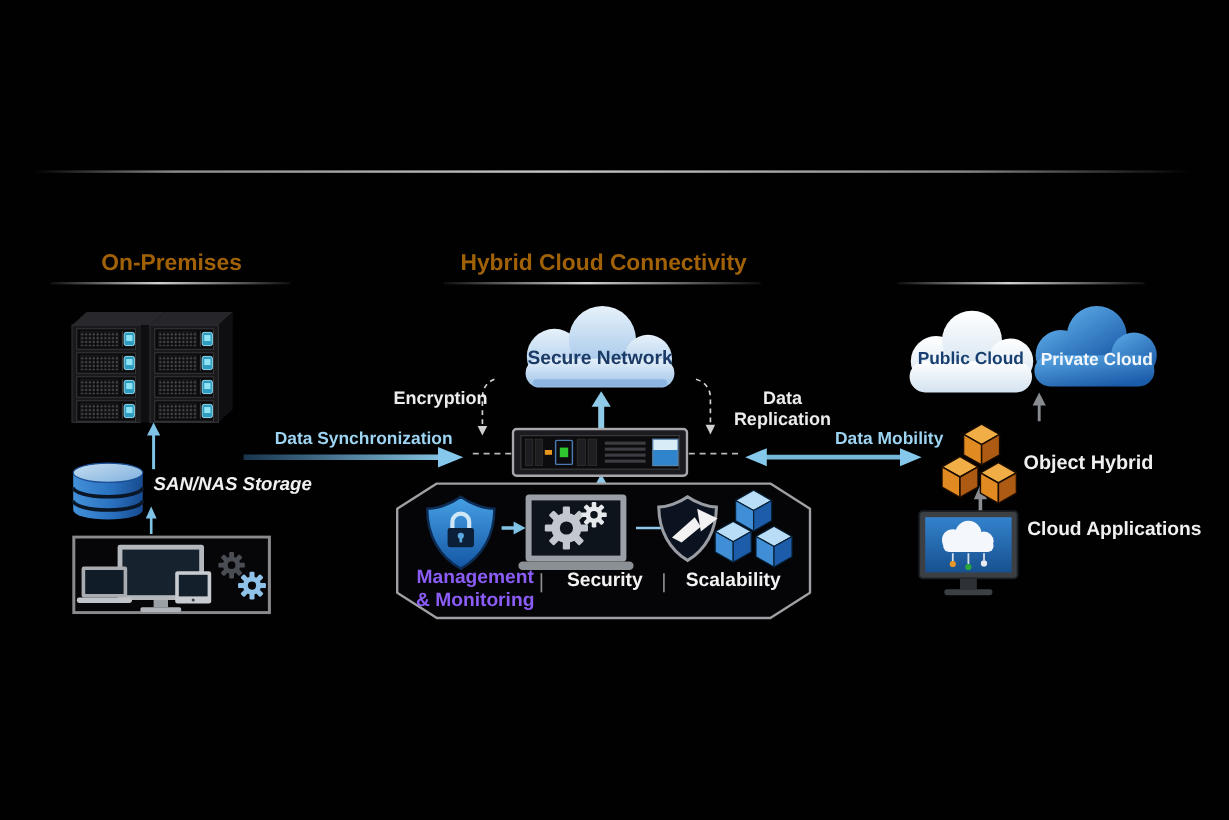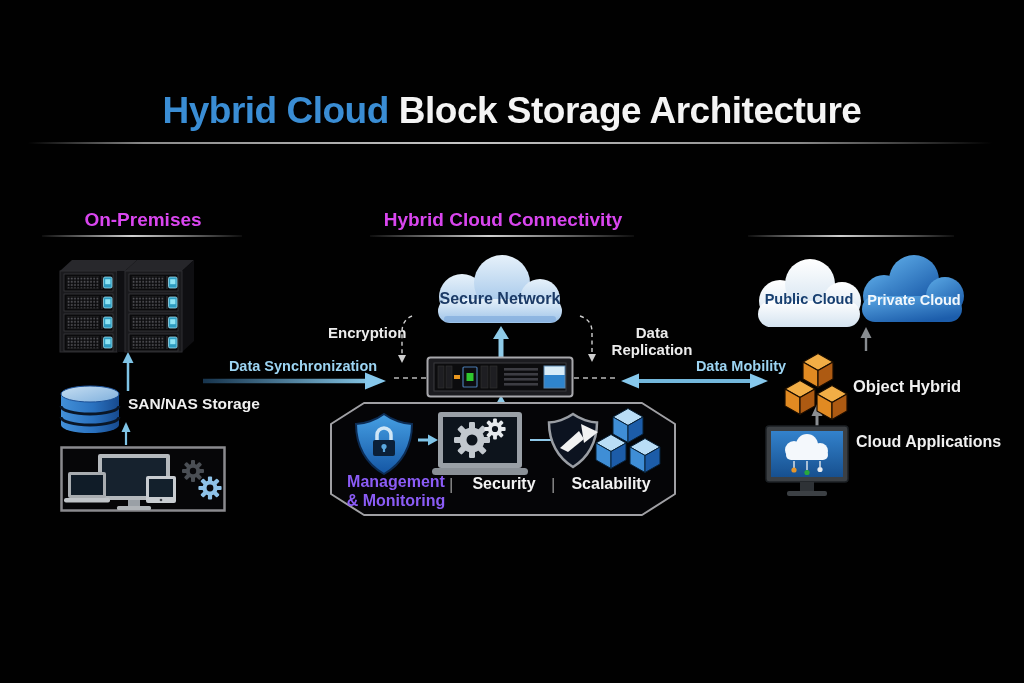--- a/index.html
+++ b/index.html
@@ -6,31 +6,31 @@
   #stage{position:relative;width:1024px;height:683px;background:#010101;overflow:hidden;
          font-family:"Liberation Sans",sans-serif;}
   .abs{position:absolute;}
   
   #title{top:90px;left:0;width:100%;text-align:center;font-size:37px;font-weight:700;letter-spacing:-0.5px;}
   #title .hl{color:#3a8dd4;}
   #title .rest{color:#f4f4f4;margin-left:10px;}
   #title-divider{top:142px;left:28px;width:964px;height:2px;
     background:linear-gradient(90deg,rgba(140,140,140,0),#8a8a8a 12%,#c6c6c6 45%,#8a8a8a 80%,rgba(140,140,140,0));}
   
-  .sec-header{font-size:19px;font-weight:700;color:#d946ef;text-align:center;}
+  .sec-header{font-size:19px;font-weight:700;color:#a16207;text-align:center;}
   #hdr-onprem{left:38px;top:209px;width:210px;}
   #ul-onprem{left:42px;top:235px;width:200px;height:2px;}
   #hdr-conn{left:368px;top:209px;width:270px;}
   #ul-conn{left:370px;top:235px;width:264px;height:2px;}
   #hdr-prov{left:742px;top:209px;width:220px;}
   #ul-prov{left:748px;top:235px;width:206px;height:2px;}
   .sec-underline{background:linear-gradient(90deg,rgba(210,210,210,.06),#d2d2d2 45%,rgba(210,210,210,.06));}
   
   .lbl{font-weight:700;color:#f0f0f0;}
-  #lbl-sannas{left:128px;top:395px;font-size:15.5px;}
+  #lbl-sannas{left:128px;top:395px;font-size:15.5px;font-style:italic;}
   #lbl-securenet{left:424px;top:290px;width:152px;text-align:center;font-size:16px;color:#1b3a66;}
   #lbl-encryption{left:328px;top:324px;width:78px;font-size:15px;color:#ececec;}
   #lbl-replication{left:596px;top:324px;width:112px;text-align:center;font-size:15px;color:#ececec;}
   #lbl-datasync{left:228px;top:358px;width:150px;text-align:center;font-size:14.5px;color:#9cd4f2;}
   #lbl-mobility{left:682px;top:358px;width:118px;text-align:center;font-size:14.5px;color:#9cd4f2;}
   #lbl-mgmt{left:334px;top:473px;width:124px;text-align:center;font-size:16px;line-height:18.5px;color:#8b5cf6;}
   #lbl-mgmt span{display:block;}
   .feat-div{font-size:17px;color:#8f8f8f;font-weight:400;}
   #div1{left:449px;top:475px;}
   #div2{left:551px;top:475px;}
@@ -40,23 +40,20 @@
   #lbl-private{left:864px;top:292px;width:100px;text-align:center;font-size:14.5px;color:#f2f7fc;}
   #lbl-objstorage{left:853px;top:377px;font-size:16.5px;}
   #lbl-cloudapps{left:856px;top:433px;font-size:16px;}
   svg{display:block;}
 </style>
 </head>
 <body>
 
 <div id="stage">
 
-  <div class="abs" id="title">
-    <span class="hl">Hybrid Cloud</span><span class="rest">Block Storage Architecture</span>
-  </div>
   <div class="abs" id="title-divider"></div>
 
   <div class="abs sec-header" id="hdr-onprem">On-Premises</div>
   <div class="abs sec-underline" id="ul-onprem"></div>
   <div class="abs sec-header" id="hdr-conn">Hybrid Cloud Connectivity</div>
   <div class="abs sec-underline" id="ul-conn"></div>
   <div class="abs sec-underline" id="ul-prov"></div>
 
   <svg class="abs" style="left:0;top:0;" width="1024" height="683" viewBox="0 0 1024 683">
     <defs>

